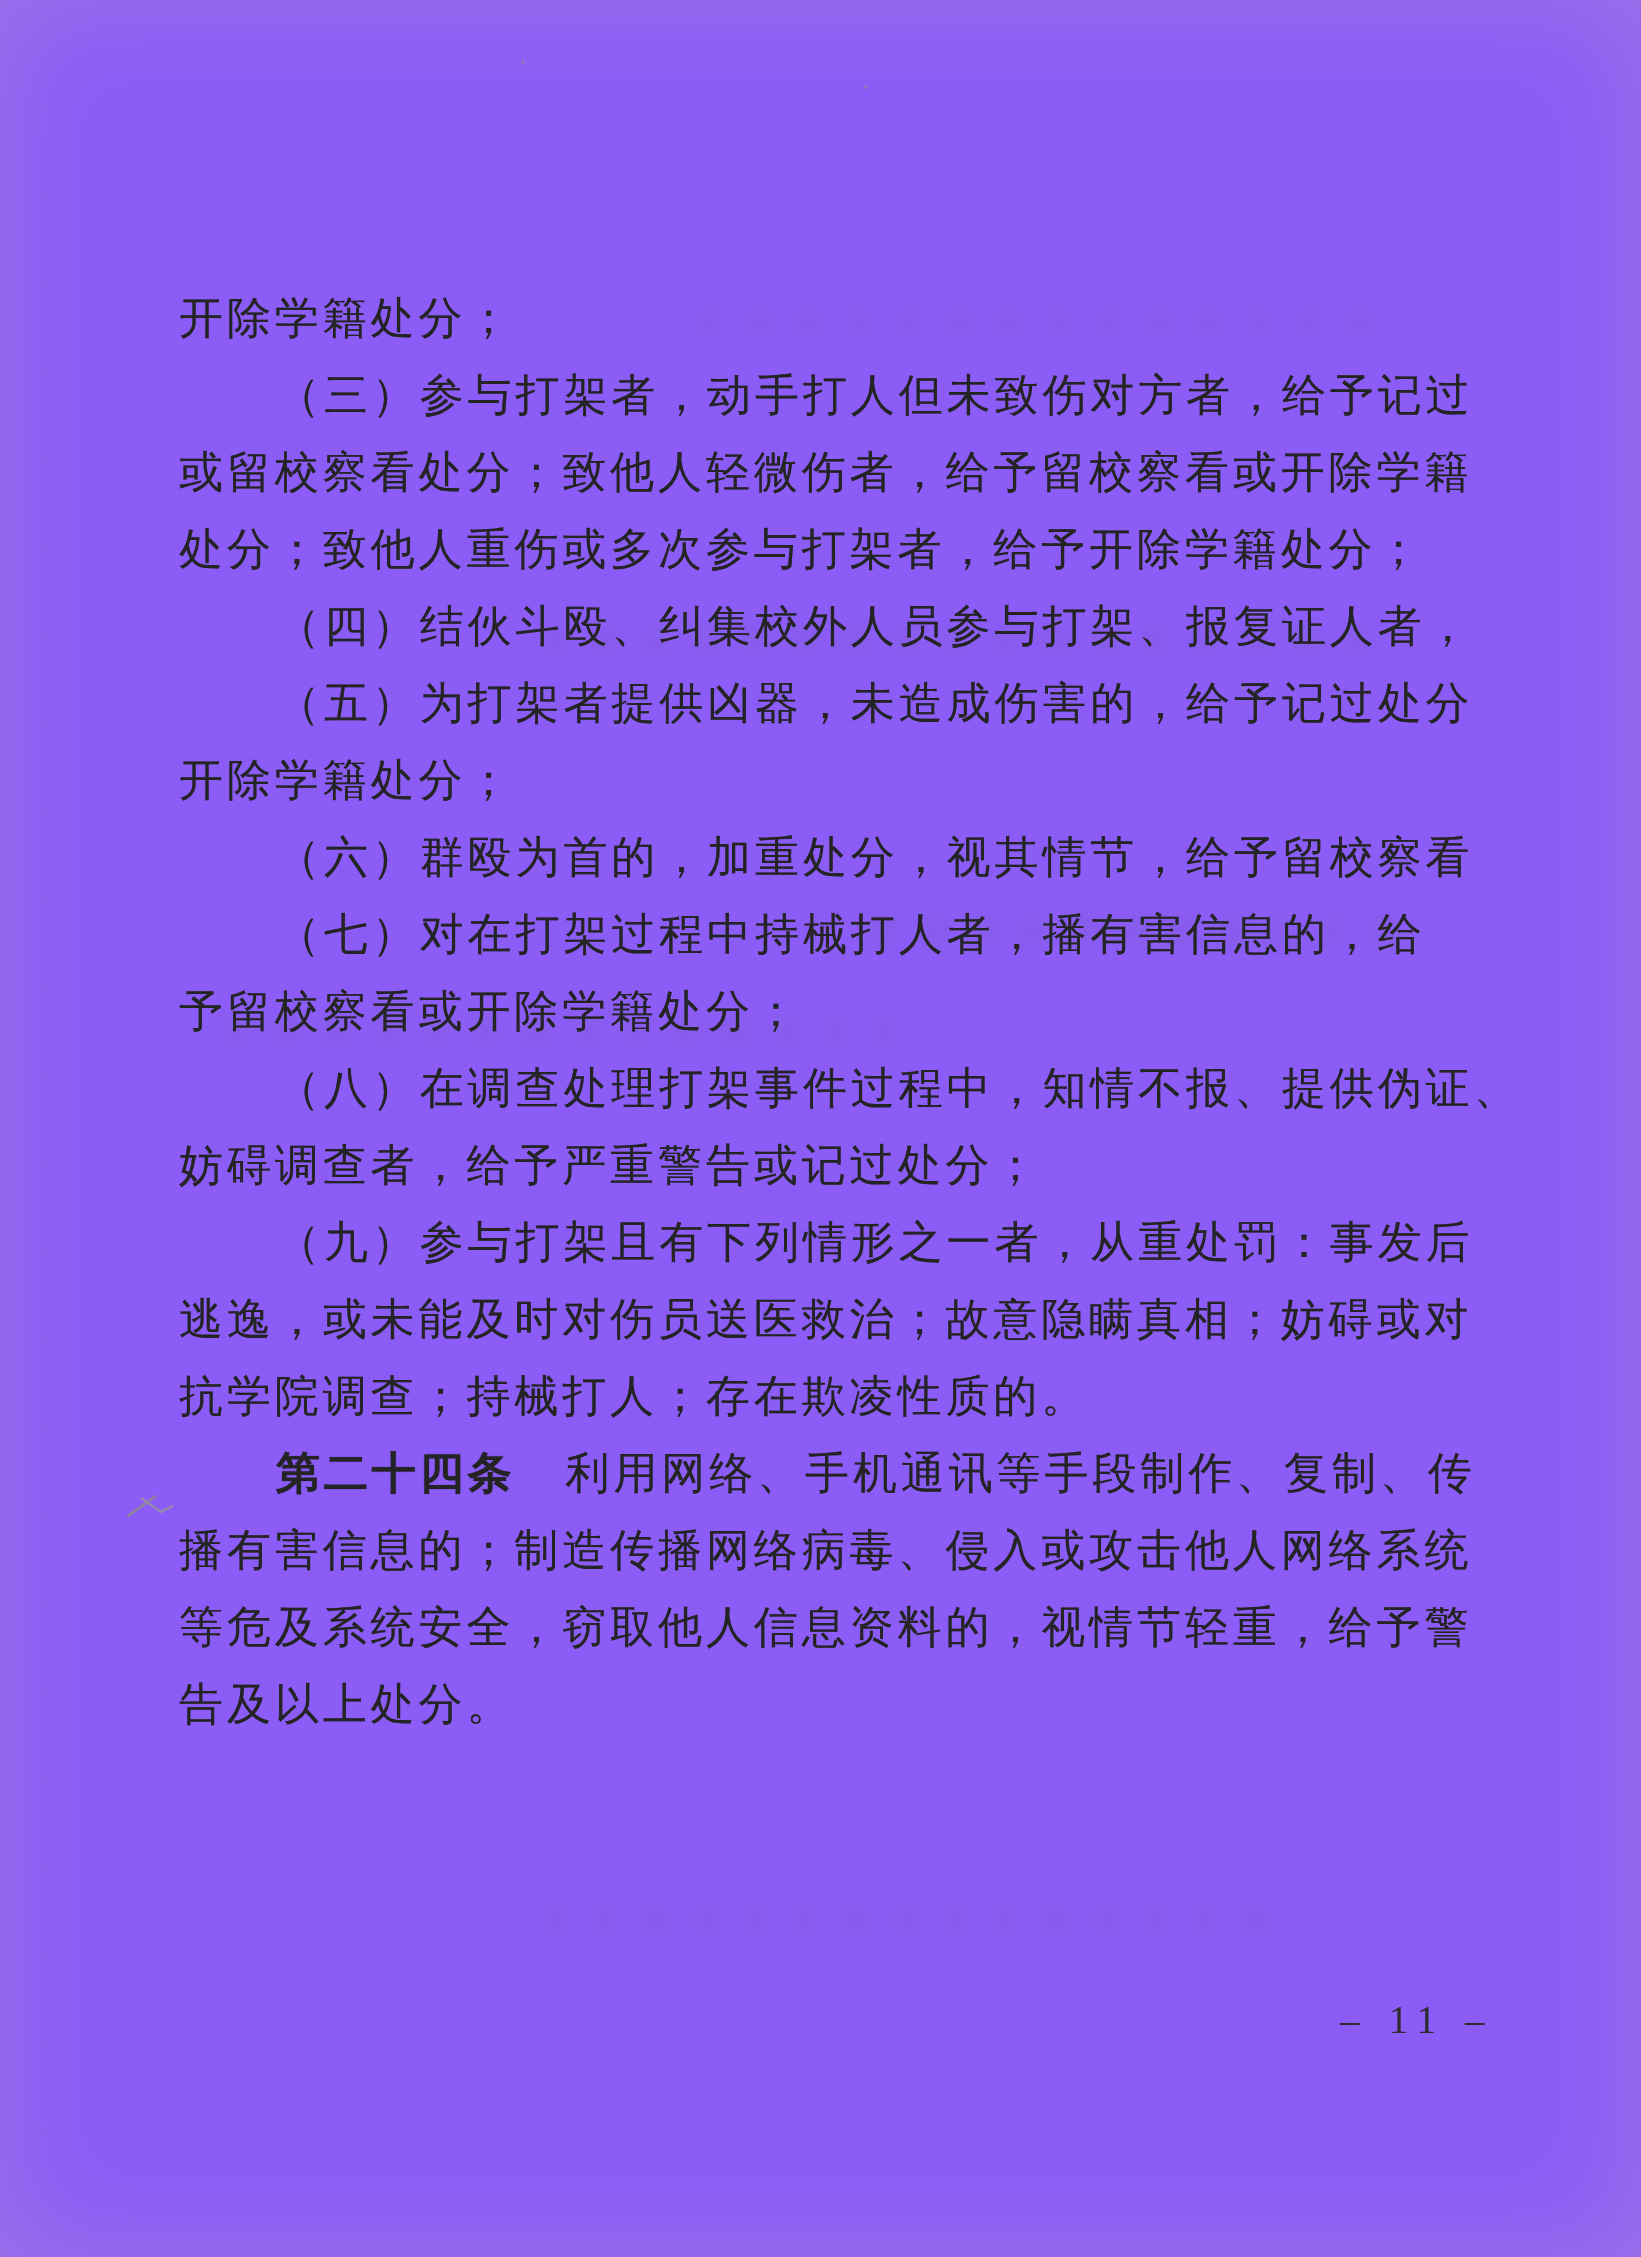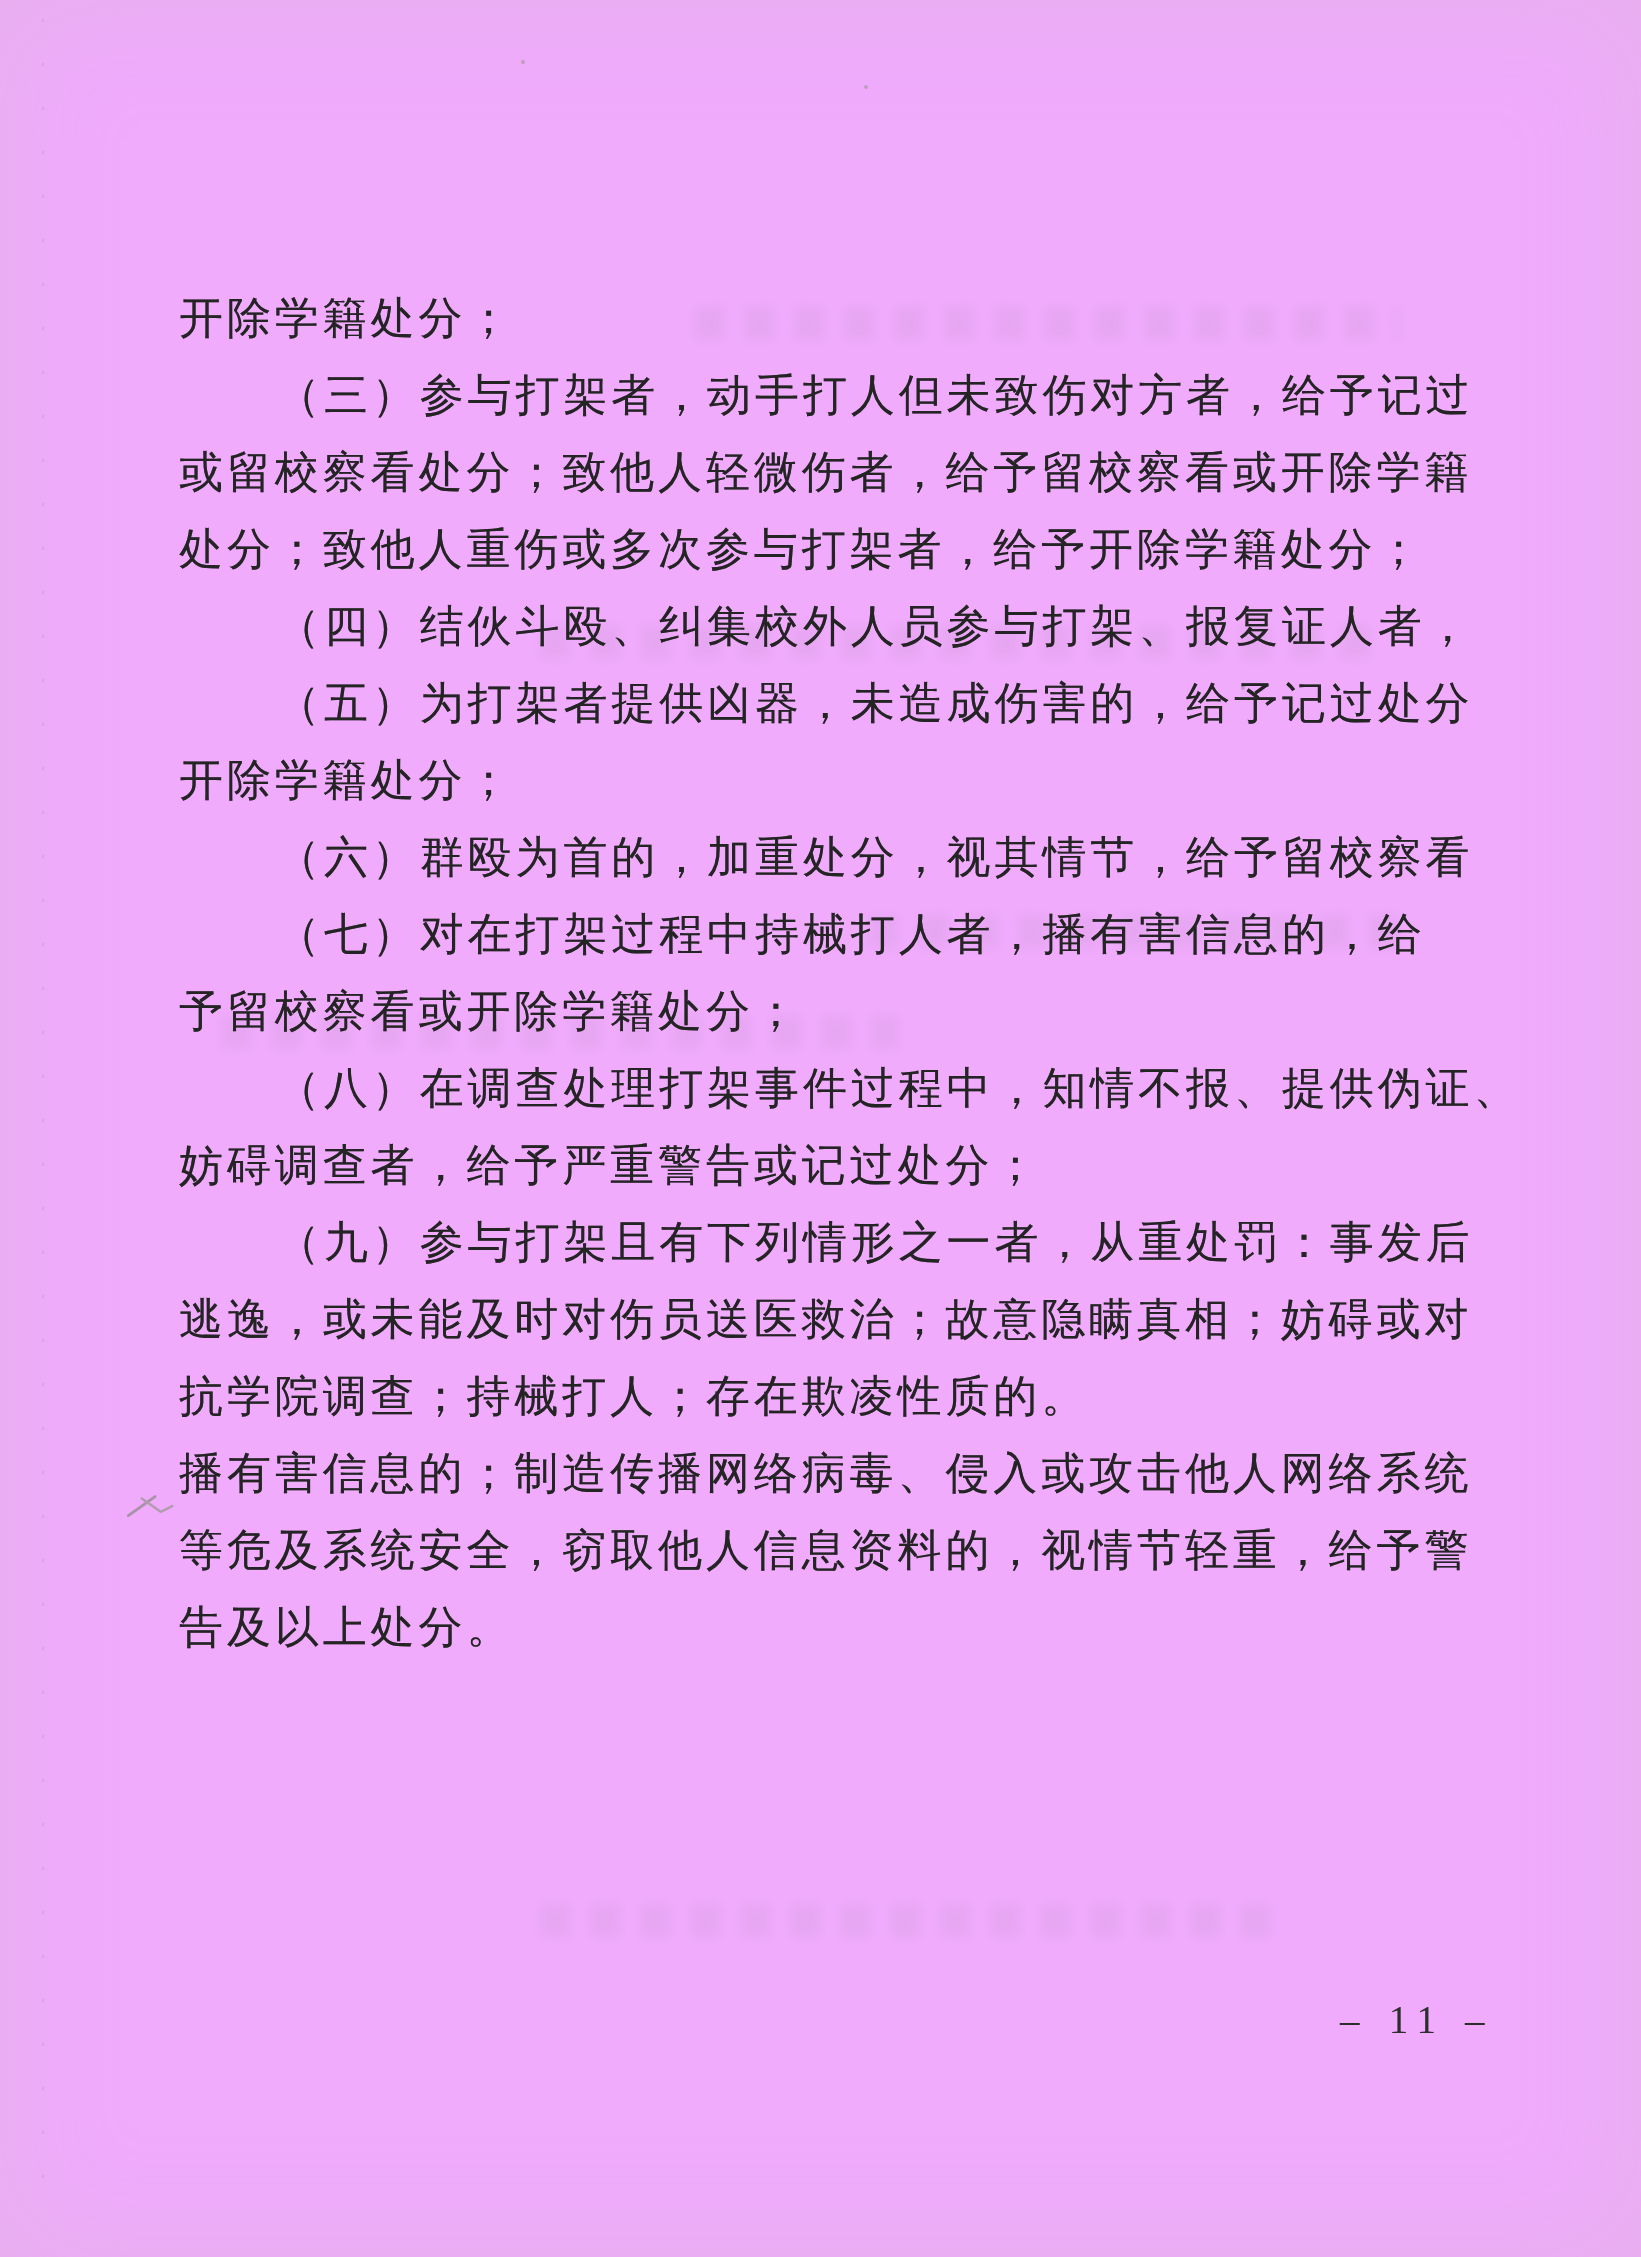--- a/index.html
+++ b/index.html
@@ -5,21 +5,21 @@
   html, body {
     margin: 0;
     padding: 0;
     background: #e9e8e5;
   }
   .page {
     position: relative;
     width: 1641px;
     height: 2257px;
     margin: 0 auto;
-    background: #f0abfc;
+    background: #8b5cf6;
     overflow: hidden;
     box-shadow: inset 0 0 116px rgba(200,196,188,0.25);
     font-family: "Liberation Serif", "DejaVu Serif", serif;
     color: #232323;
   }
   
   .edge-streak {
     position: absolute;
     left: 42px;
     top: 19.3px;
@@ -128,20 +128,21 @@
       <div class="line indent"><span>（五）为打架者提供凶器，未造成伤害的，给予记过处分</span></div>
       <div class="line"><span>开除学籍处分；</span></div>
       <div class="line indent"><span>（六）群殴为首的，加重处分，视其情节，给予留校察看</span></div>
       <div class="line indent"><span>（七）对在打架过程中持械打人者，播有害信息的，给</span></div>
       <div class="line"><span>予留校察看或开除学籍处分；</span></div>
       <div class="line indent"><span>（八）在调查处理打架事件过程中，知情不报、提供伪证、</span></div>
       <div class="line"><span>妨碍调查者，给予严重警告或记过处分；</span></div>
       <div class="line indent"><span>（九）参与打架且有下列情形之一者，从重处罚：事发后</span></div>
       <div class="line"><span>逃逸，或未能及时对伤员送医救治；故意隐瞒真相；妨碍或对</span></div>
       <div class="line"><span>抗学院调查；持械打人；存在欺凌性质的。</span></div>
+      <div class="line indent"><span class="bold-prefix">第二十四条</span><span>利用网络、手机通讯等手段制作、复制、传</span></div>
       <div class="line"><span>播有害信息的；制造传播网络病毒、侵入或攻击他人网络系统</span></div>
       <div class="line"><span>等危及系统安全，窃取他人信息资料的，视情节轻重，给予警</span></div>
       <div class="line"><span>告及以上处分。</span></div>
     </div>
 
   <div class="page-number">– 11 –</div>
 </div>
 
 
 </body></html>

